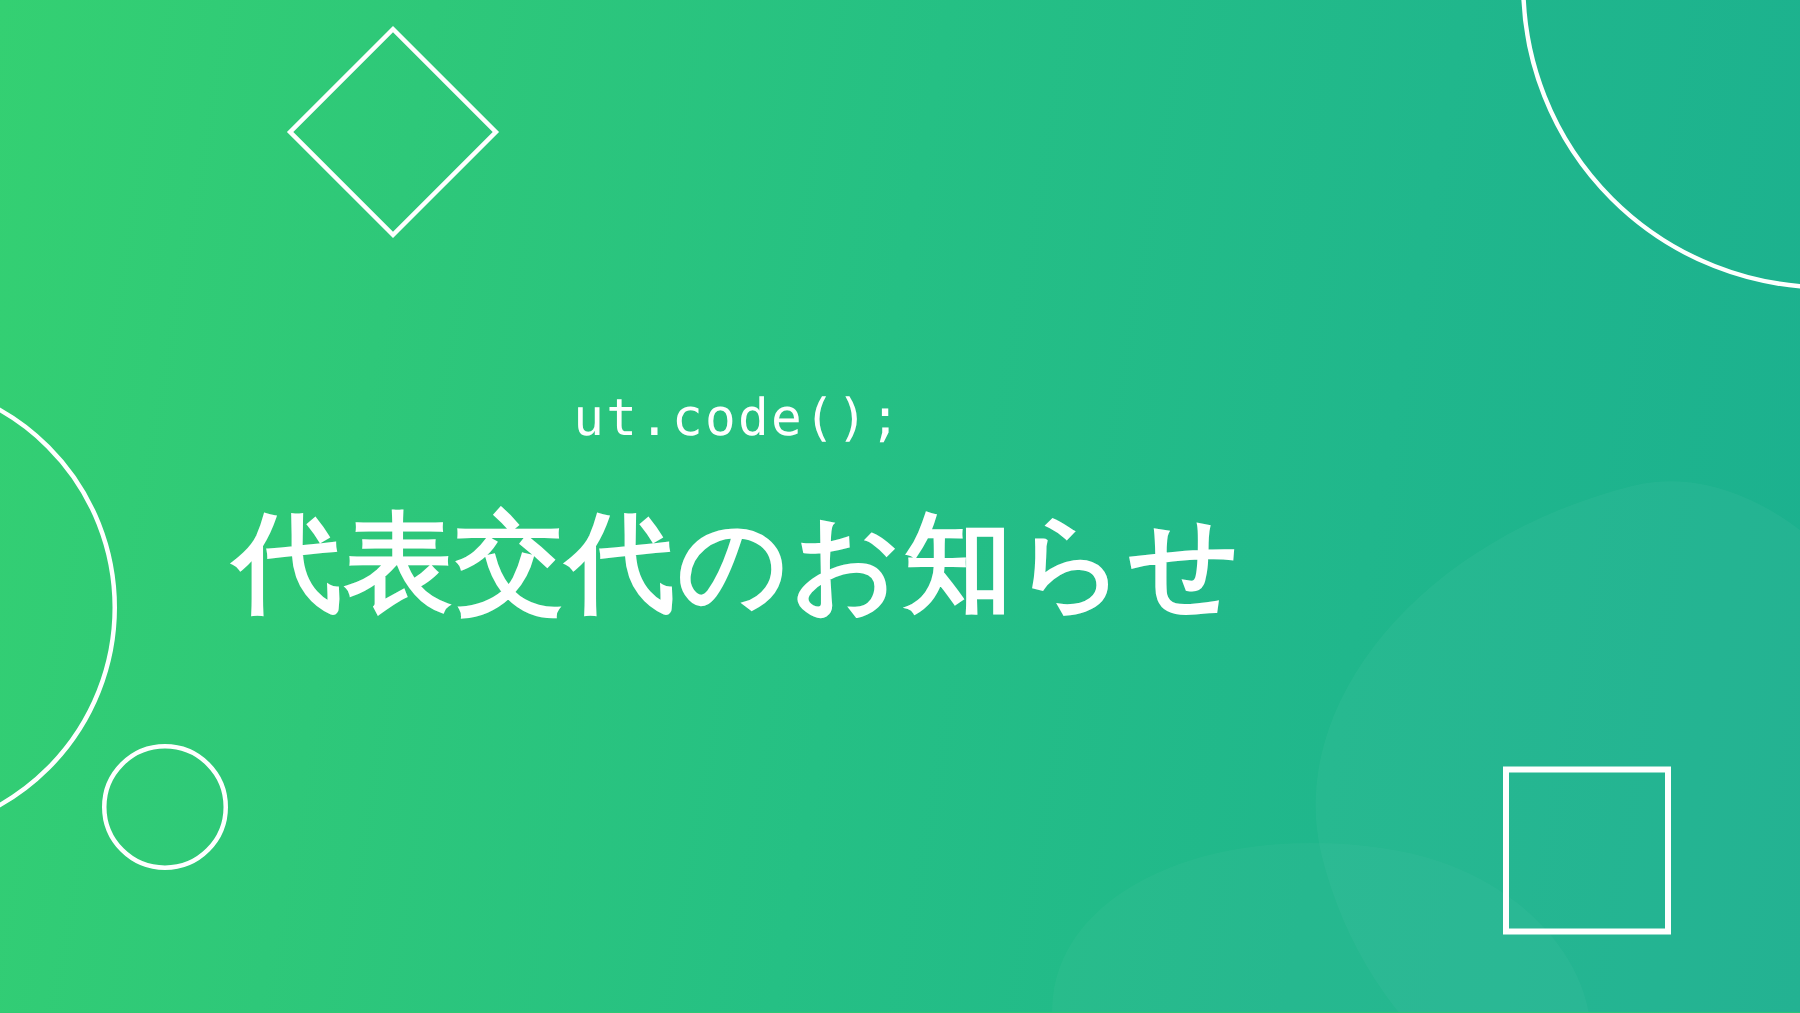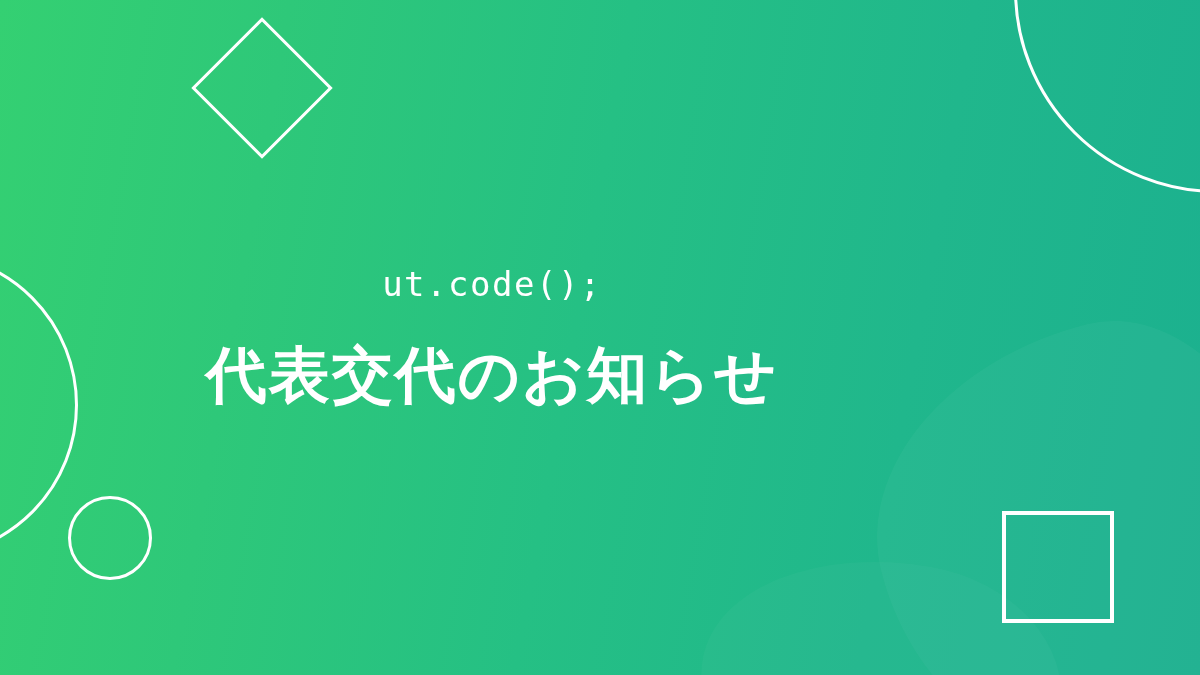--- a/index.html
+++ b/index.html
@@ -122,21 +122,21 @@
     font-size: 34px;
     font-weight: 400;
     color: #ffffff;
     letter-spacing: 1.5px;
     line-height: 1;
     margin-bottom: 42px;
   }
 
   #slide-title {
     font-family: "DejaVu Sans", "Liberation Sans", sans-serif;
-    font-size: 61px;
+    font-size: 72px;
     font-weight: 700;
     color: #ffffff;
     letter-spacing: 2px;
     line-height: 1.05;
     white-space: nowrap;
     text-align: right;
   }
 
   #date-range {
     font-family: "DejaVu Sans Mono", "Liberation Mono", monospace;

